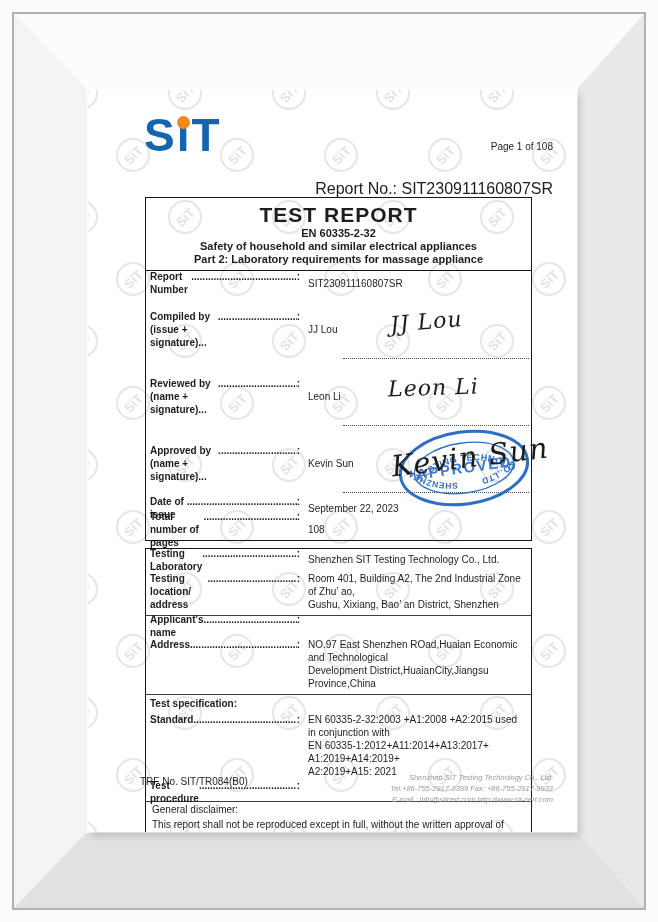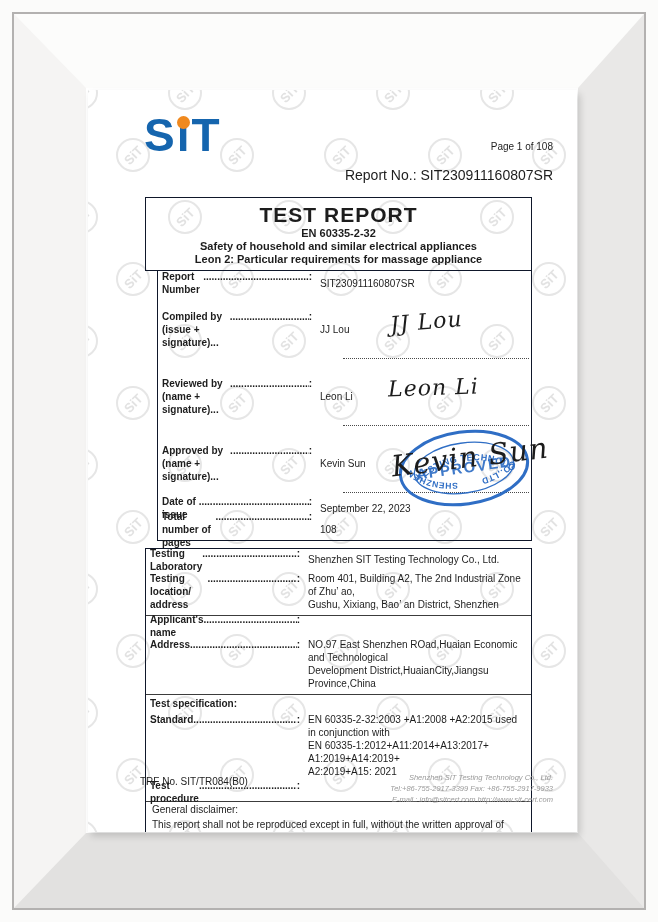--- a/index.html
+++ b/index.html
@@ -25,32 +25,32 @@
 
   .content { position:absolute; inset:0; z-index:1; }
 
   
   .logo { position:absolute; left:56px; top:22px; font-weight:bold; font-size:46px;
           letter-spacing:2px; color:#1565ae; line-height:46px; }
   .logo .dot { position:absolute; left:33px; top:4px; width:13px; height:13px;
                background:#f0891e; border-radius:50%; }
 
   .pagenum  { position:absolute; right:24px; top:51px; font-size:10px; }
-  .reportno { position:absolute; right:24px; top:77px; font-size:14px; }
+  .reportno { position:absolute; right:24px; top:90px; font-size:16px; }
 
   
   .rtable { position:absolute; left:57px; top:107px; width:387px; font-size:10px; }
   .tbl-box { border:1px solid #0f172a; background:transparent; }
 
   .title-box { text-align:center; padding:5px 2px 4px; }
   .title-box .t1 { font-size:21px; font-weight:bold; letter-spacing:1px; line-height:24px; }
   .title-box .t2 { font-size:11px; font-weight:bold; line-height:13px; }
   .title-box .t3 { font-size:11px; font-weight:bold; line-height:13px; }
 
-  .main-box { margin-top:-1px;margin-left:12px; }
+  .main-box { margin-top:-1px; }
   .row { display:flex; position:relative; padding:0 4px; }
   .row.center { align-items:center; }
   .row.top { align-items:flex-start; }
   .lblcell { flex:0 0 150px; display:flex; font-weight:bold; overflow:hidden; line-height:13px; }
   .lblcell .leader { flex:1 1 auto; min-width:0; overflow:hidden; white-space:nowrap; font-weight:bold; }
   .lblcell .leader::after { content:"..................................................................."; }
   .valcell { flex:1; padding-left:8px; line-height:13px; white-space:pre-line; }
 
   .h24{height:24px} .h68{height:68px} .h67{height:67px} .h22{height:22px} .h21{height:21px}
   .h20{height:20px} .h19{height:19px}
@@ -169,21 +169,21 @@
       </div>
       <div class="pagenum">Page 1 of 108</div>
       <div class="reportno">Report No.: SIT230911160807SR</div>
 
       <div class="rtable">
 
         <div class="tbl-box title-box">
           <div class="t1">TEST REPORT</div>
           <div class="t2">EN 60335-2-32</div>
           <div class="t3">Safety of household and similar electrical appliances</div>
-          <div class="t3">Leon 2: Particular requirements for massage appliance</div>
+          <div class="t3">Part 2: Laboratory requirements for massage appliance</div>
         </div>
 
         <div class="tbl-box main-box">
 
           <div class="row center h24">
             <div class="lblcell">
               <span>Report Number</span>
                 <span class="leader"></span>
                 <span>:</span>
             </div>

